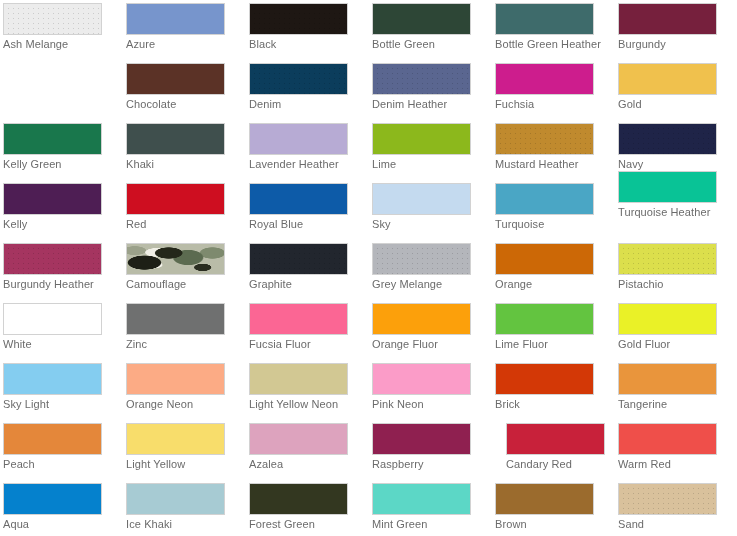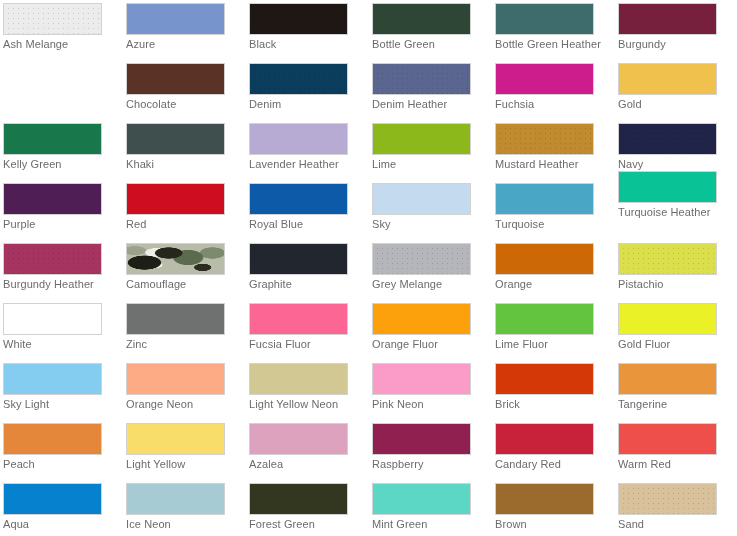--- a/index.html
+++ b/index.html
@@ -138,21 +138,21 @@
     <div class="swatch-cell" style="left: 492px; top: 120px;">
       <div class="swatch-chip chip-heather" title="Mustard Heather" style="background-color: rgb(192, 138, 46);"></div>
       <div class="swatch-label">Mustard Heather</div>
     </div>
     <div class="swatch-cell" style="left: 615px; top: 120px;">
       <div class="swatch-chip chip-heather" title="Navy" style="background-color: rgb(31, 36, 72);"></div>
       <div class="swatch-label">Navy</div>
     </div>
     <div class="swatch-cell" style="left: 0px; top: 180px;">
       <div class="swatch-chip" title="Purple" style="background-color: rgb(78, 30, 84);"></div>
-      <div class="swatch-label">Purple</div>
+      <div class="swatch-label">Kelly</div>
     </div>
     <div class="swatch-cell" style="left: 123px; top: 180px;">
       <div class="swatch-chip" title="Red" style="background-color: rgb(206, 14, 32);"></div>
       <div class="swatch-label">Red</div>
     </div>
     <div class="swatch-cell" style="left: 246px; top: 180px;">
       <div class="swatch-chip" title="Royal Blue" style="background-color: rgb(13, 91, 168);"></div>
       <div class="swatch-label">Royal Blue</div>
     </div>
     <div class="swatch-cell" style="left: 369px; top: 180px;">
@@ -248,35 +248,35 @@
       <div class="swatch-label">Light Yellow</div>
     </div>
     <div class="swatch-cell" style="left: 246px; top: 420px;">
       <div class="swatch-chip" title="Azalea" style="background-color: rgb(221, 163, 190);"></div>
       <div class="swatch-label">Azalea</div>
     </div>
     <div class="swatch-cell" style="left: 369px; top: 420px;">
       <div class="swatch-chip" title="Raspberry" style="background-color: rgb(143, 32, 80);"></div>
       <div class="swatch-label">Raspberry</div>
     </div>
-    <div class="swatch-cell" style="left: 492px; top: 420px;">
+    <div class="swatch-cell" style="left: 503px; top: 420px;">
       <div class="swatch-chip" title="Candary Red" style="background-color: rgb(200, 33, 58);"></div>
       <div class="swatch-label">Candary Red</div>
     </div>
     <div class="swatch-cell" style="left: 615px; top: 420px;">
       <div class="swatch-chip" title="Warm Red" style="background-color: rgb(239, 79, 74);"></div>
       <div class="swatch-label">Warm Red</div>
     </div>
     <div class="swatch-cell" style="left: 0px; top: 480px;">
       <div class="swatch-chip" title="Aqua" style="background-color: rgb(5, 129, 205);"></div>
       <div class="swatch-label">Aqua</div>
     </div>
     <div class="swatch-cell" style="left: 123px; top: 480px;">
       <div class="swatch-chip" title="Ice Blue" style="background-color: rgb(167, 203, 211);"></div>
-      <div class="swatch-label">Ice Neon</div>
+      <div class="swatch-label">Ice Khaki</div>
     </div>
     <div class="swatch-cell" style="left: 246px; top: 480px;">
       <div class="swatch-chip" title="Forest Green" style="background-color: rgb(51, 55, 32);"></div>
       <div class="swatch-label">Forest Green</div>
     </div>
     <div class="swatch-cell" style="left: 369px; top: 480px;">
       <div class="swatch-chip" title="Mint Green" style="background-color: rgb(92, 215, 198);"></div>
       <div class="swatch-label">Mint Green</div>
     </div>
     <div class="swatch-cell" style="left: 492px; top: 480px;">

